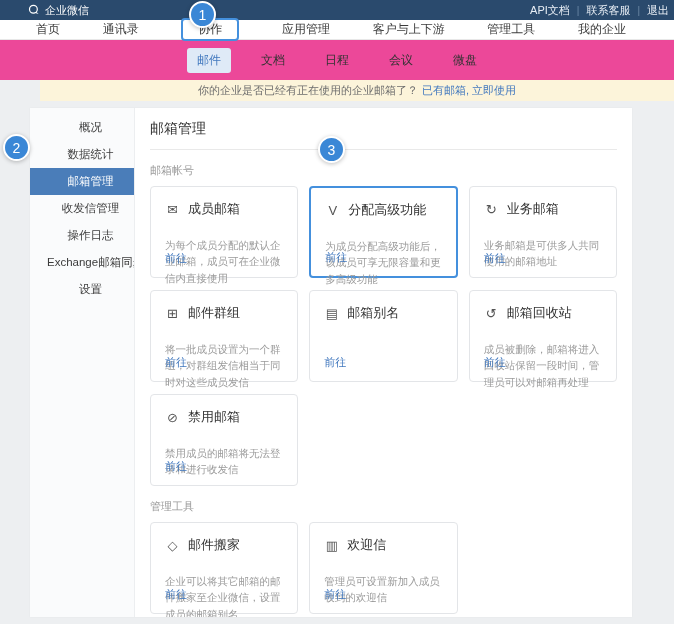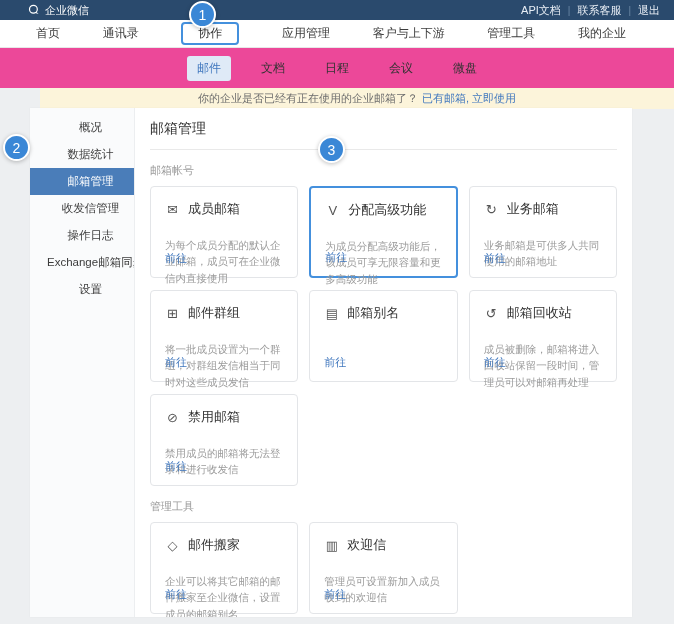--- a/index.html
+++ b/index.html
@@ -8,30 +8,30 @@
     font-family:"Liberation Sans","DejaVu Sans",sans-serif;
     background:#edeff1;
     position:relative;
     overflow:hidden;
     color:#333;
   }
   
   .topbar {
     height:20px; background:#2a4a6d; color:#fff;
     display:flex; align-items:center; justify-content:space-between;
-    padding:0 14px 0 28px; font-size:11px;
+    padding:0 5px 0 28px; font-size:11px;
   }
   .logo { display:flex; align-items:center; gap:5px; }
   .logo svg { display:block; }
   .top-links { display:flex; align-items:center; gap:7px; color:#cdd8e4; }
   .top-links .tlink { color:#e8eef5; cursor:pointer; }
   .top-links .sep { color:#6c88a5; font-size:10px; }
   
   .navbar {
-    height:28px; background:#fff; border-bottom:1px solid #e7e7e7;
+    height:20px; background:#fff; border-bottom:1px solid #e7e7e7;
     display:flex; align-items:center; justify-content:space-between;
     padding:0 48px 0 36px; font-size:12px; color:#3c3c3c;
   }
   .nav-item { cursor:pointer; white-space:nowrap; }
   .nav-item.active {
     border:2px solid #4490dd; border-radius:4px;
     padding:1px 15px; color:#333;
   }
   
   .subtabs {

